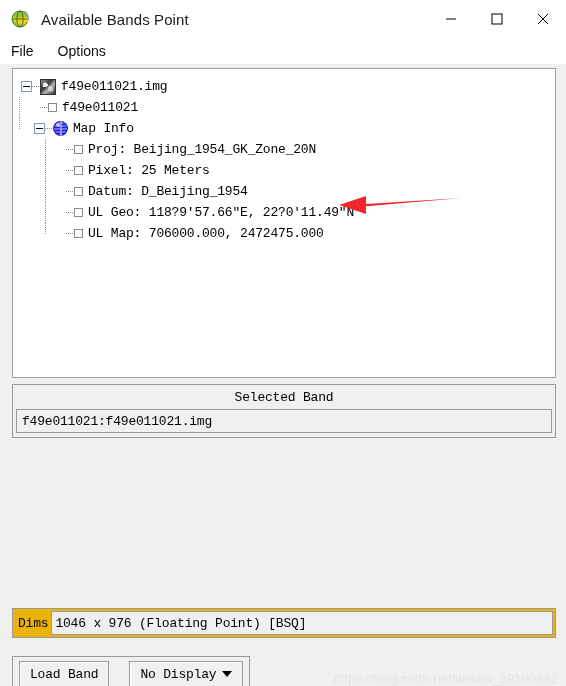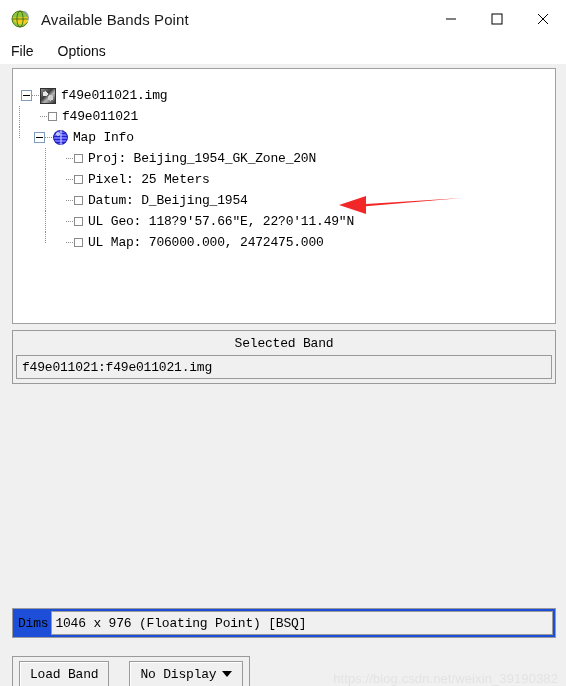--- a/index.html
+++ b/index.html
@@ -76,27 +76,27 @@
   .body-area {
     background: #f0f0f0;
     padding: 0;
     position: relative;
     height: 622px;
   }
 
   
   .tree-panel {
     margin: 4px 10px 0 12px;
-    height: 256px;
+    height: 310px;
     background: #ffffff;
     border: 1px solid #a0a0a0;
     box-sizing: border-box;
     overflow: hidden;
     position: relative;
-    padding-top: 16px;
+    padding-top: 7px;
   }
   .tree-row {
     display: flex;
     align-items: center;
     height: 21px;
     position: relative;
     font-family: "Liberation Mono", monospace;
     font-size: 13px;
     color: #000000;
     white-space: nowrap;
@@ -240,21 +240,21 @@
     letter-spacing: -0.2px;
   }
 
   
   .dims-panel {
     position: absolute;
     left: 12px;
     right: 10px;
     top: 540px;
     border: 1px solid #9a9a9a;
-    background: #1d4ed8;
+    background: #eab308;
     box-sizing: border-box;
     display: flex;
     align-items: center;
     height: 30px;
     padding: 2px;
   }
   .dims-label {
     font-family: "Liberation Mono", monospace;
     font-size: 13px;
     color: #000;

